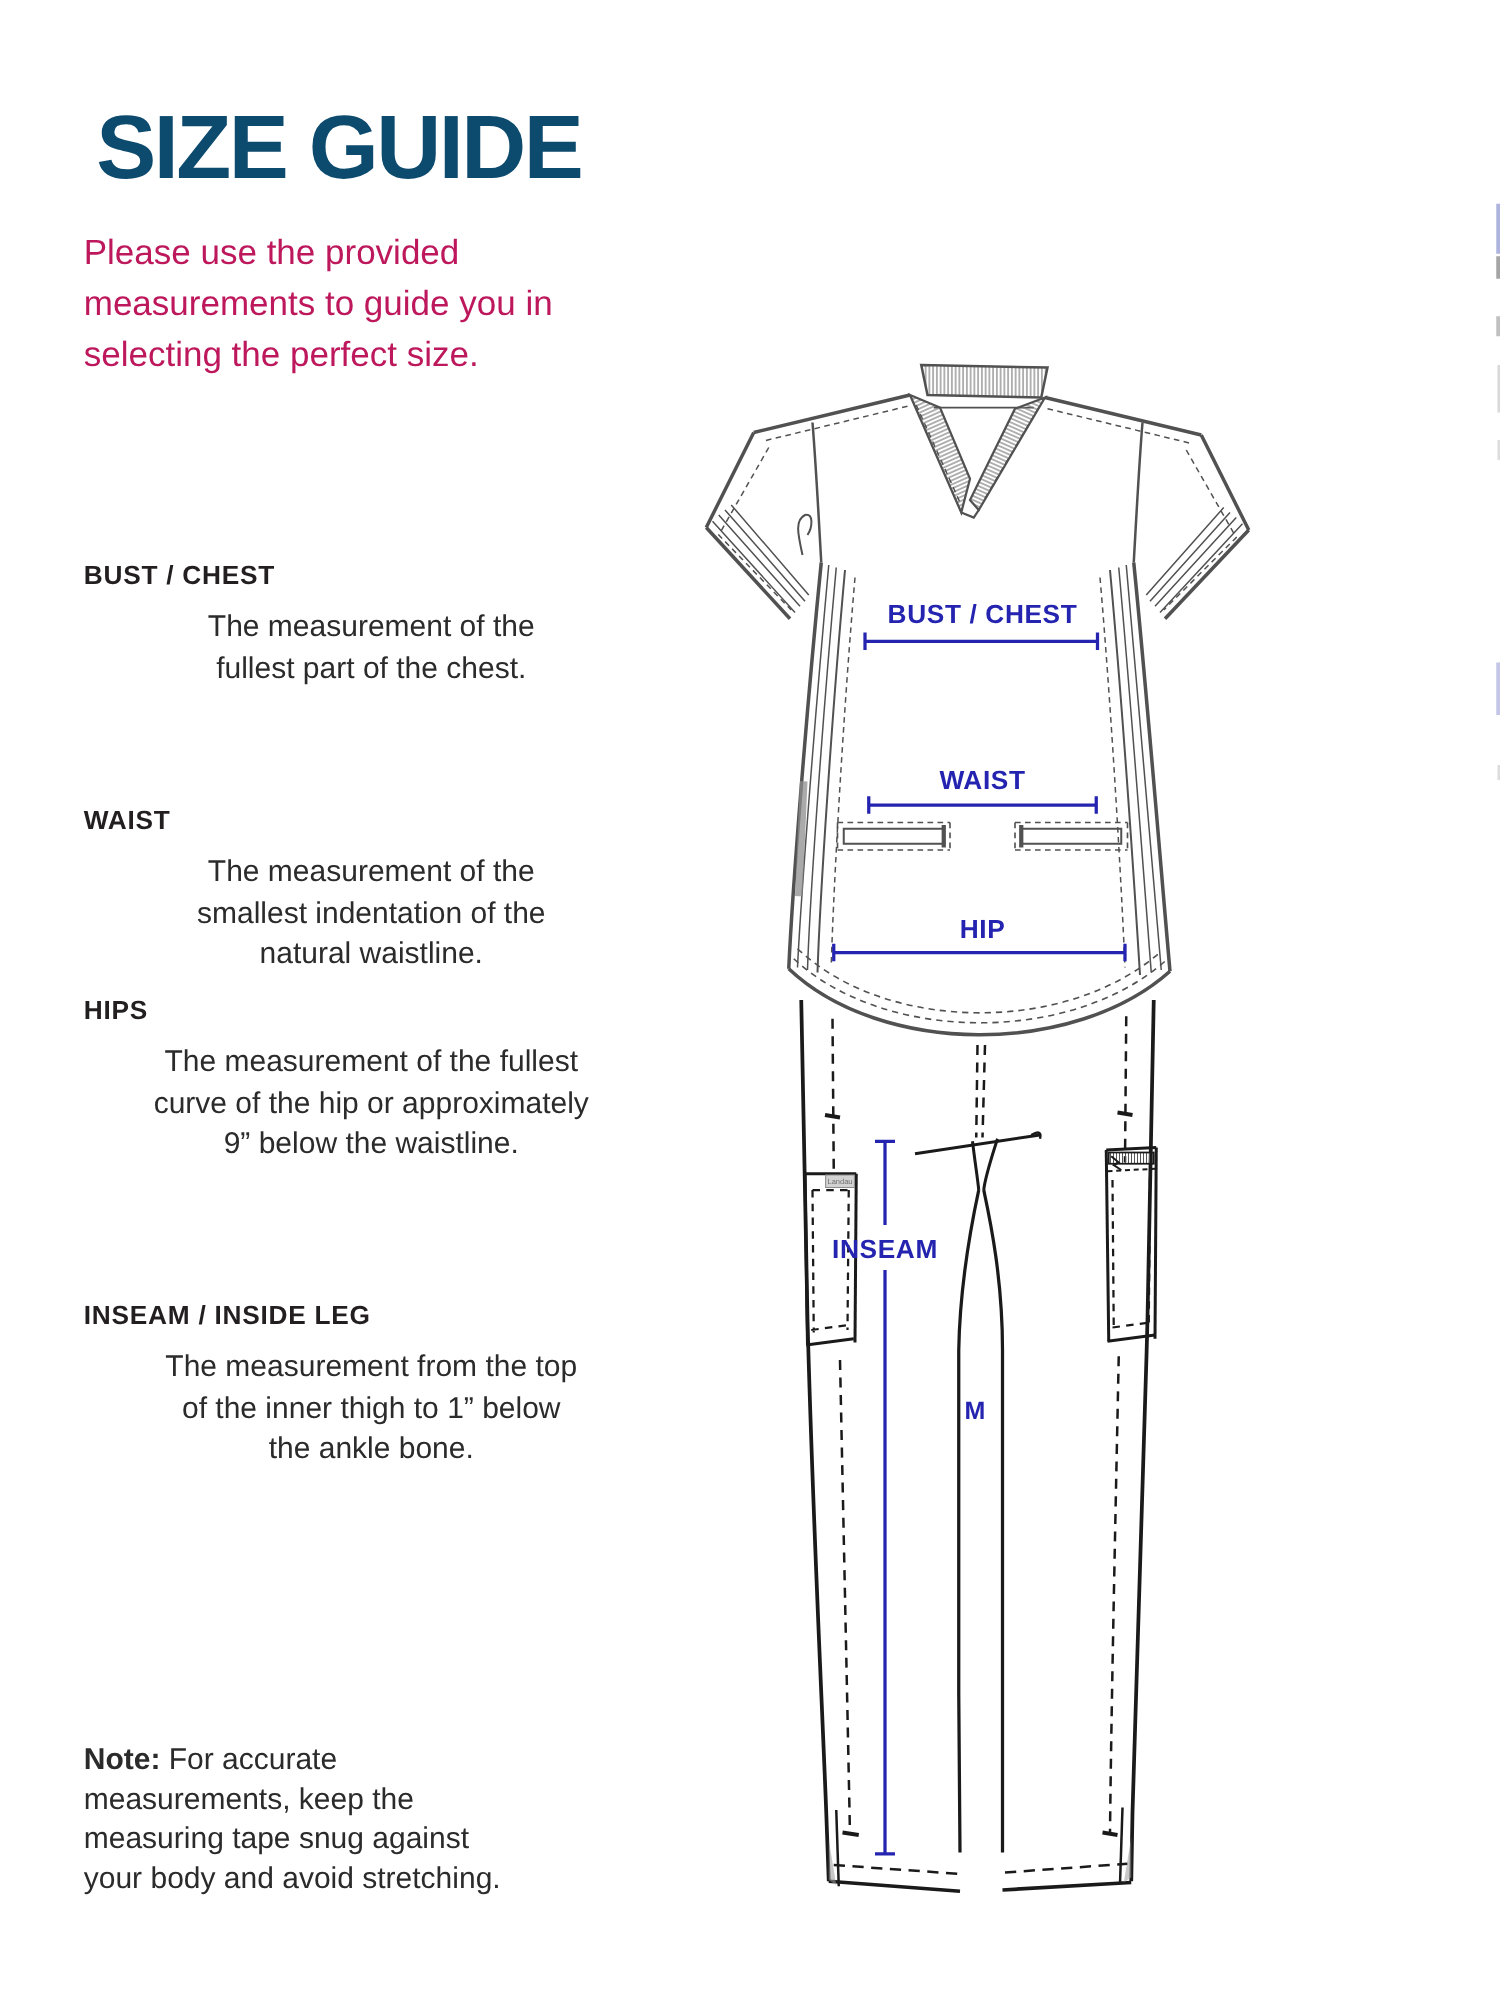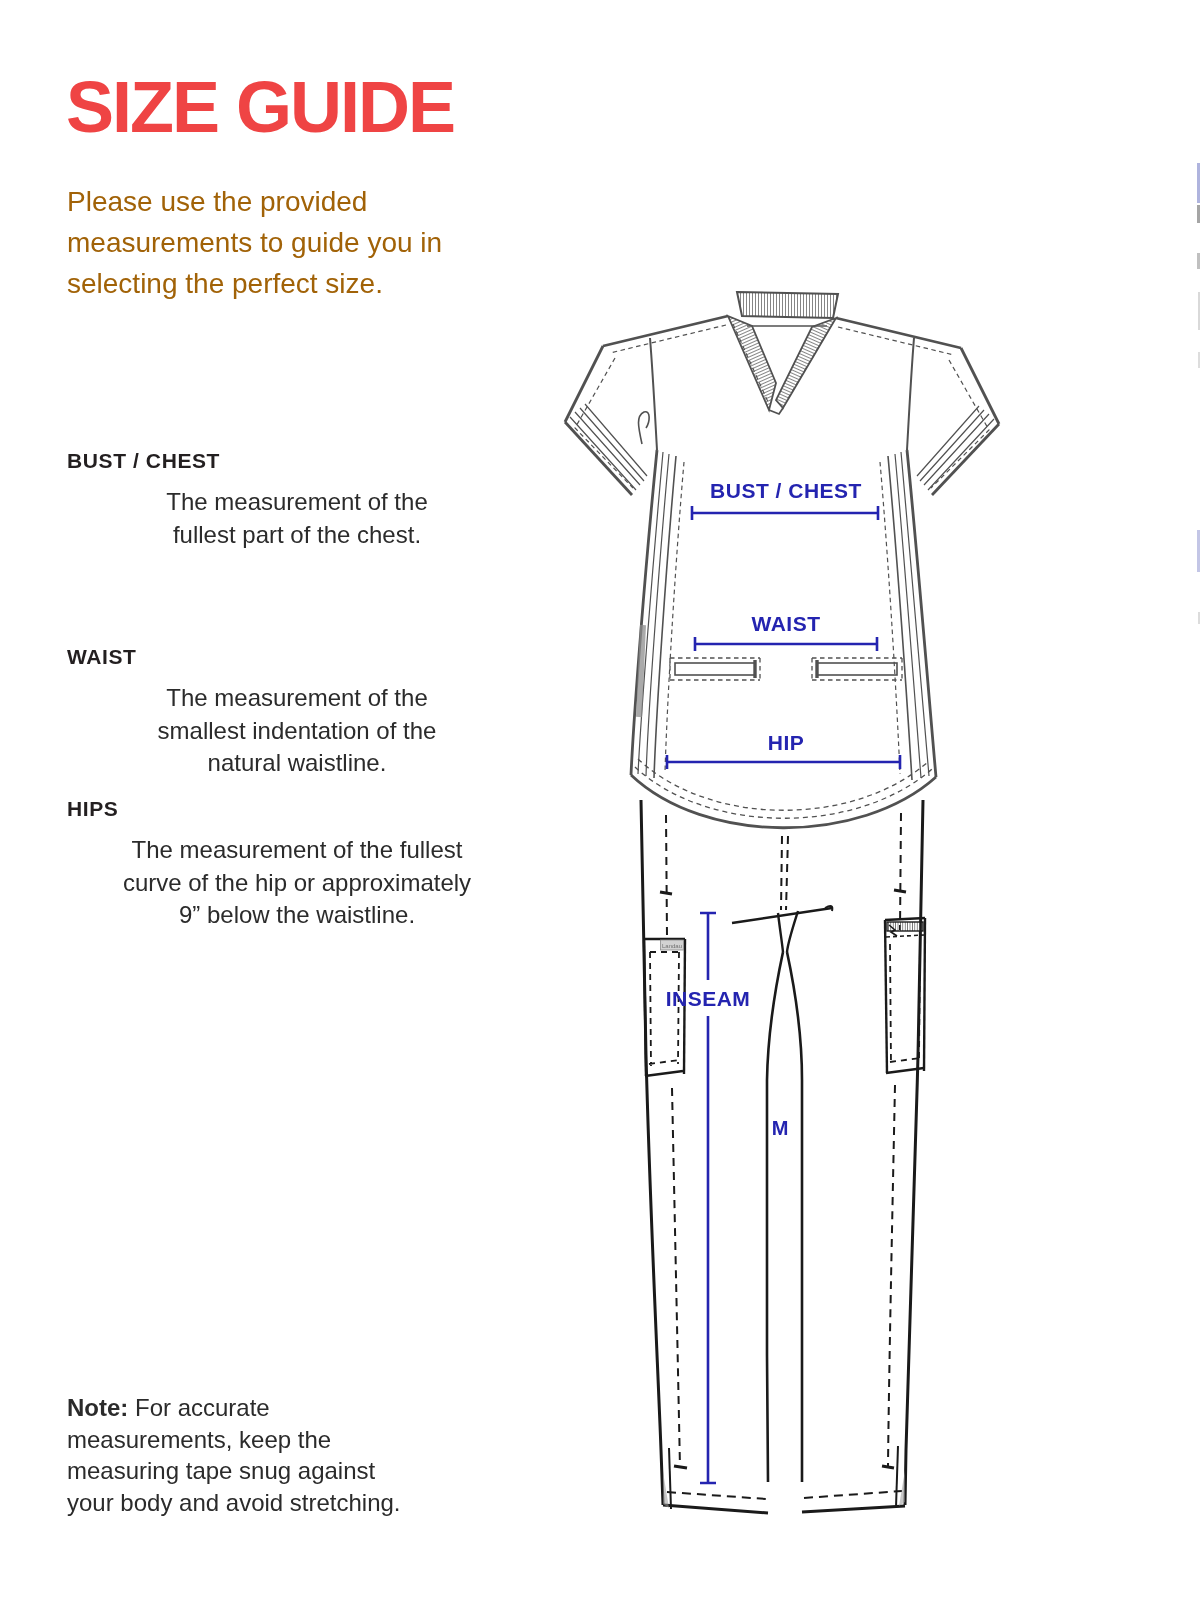--- a/index.html
+++ b/index.html
@@ -1,20 +1,20 @@
 <!DOCTYPE html>
 <html><head>
 <meta charset="utf-8">
 <style>
   html,body{margin:0;padding:0;background:#fff;}
   #page{position:relative;width:1200px;height:1600px;background:#ffffff;overflow:hidden;
         font-family:"Liberation Sans", sans-serif;color:#231f20;}
   .abs{position:absolute;}
-  h1.title{margin:0;font-size:72px;font-weight:700;letter-spacing:-2px;color:#ef4444;}
-  .intro{font-size:28px;line-height:41px;color:#a16207;white-space:pre-line;}
+  h1.title{margin:11px;font-size:72px;font-weight:700;letter-spacing:-2px;color:#0c4a6e;}
+  .intro{font-size:28px;line-height:41px;color:#be185d;white-space:pre-line;}
   .sec-head{font-size:21px;font-weight:700;letter-spacing:.6px;color:#231f20;margin:0 0 13px 0;}
   .sec-body{font-size:24px;line-height:32.5px;color:#2b2b2b;white-space:pre-line;margin:0;text-align:center;}
   .note{font-size:24px;line-height:31.5px;color:#2b2b2b;white-space:pre-line;margin:0;}
   .note b{font-weight:700;margin-top:24px;}
   .edge-frag{position:absolute;}
   svg text{font-family:"Liberation Sans", sans-serif;}
 </style>
 </head>
 <body>
 
@@ -39,20 +39,26 @@
 natural waistline.</p>
   </div>
 
   <div class="abs" style="left:67px;top:797px;width:460px;">
     <p class="sec-head">HIPS</p>
     <p class="sec-body">The measurement of the fullest
 curve of the hip or approximately
 9” below the waistline.</p>
   </div>
 
+  <div class="abs" style="left:67px;top:1041px;width:460px;">
+    <p class="sec-head">INSEAM / INSIDE LEG</p>
+    <p class="sec-body">The measurement from the top
+of the inner thigh to 1” below
+the ankle bone.</p>
+  </div>
 
   <p class="note abs" style="left:67px;top:1392px;width:460px;"><b>Note:</b><span> For accurate
 measurements, keep the
 measuring tape snug against
 your body and avoid stretching.</span></p>
 
   <svg class="abs" style="left:520px;top:280px;" width="520" height="1260" viewBox="0 0 520 1260">
     <defs>
       <pattern id="ribV" width="3" height="6" patternUnits="userSpaceOnUse">
         <path d="M1.5,0 V6" stroke="#777" stroke-width="0.9"></path>

